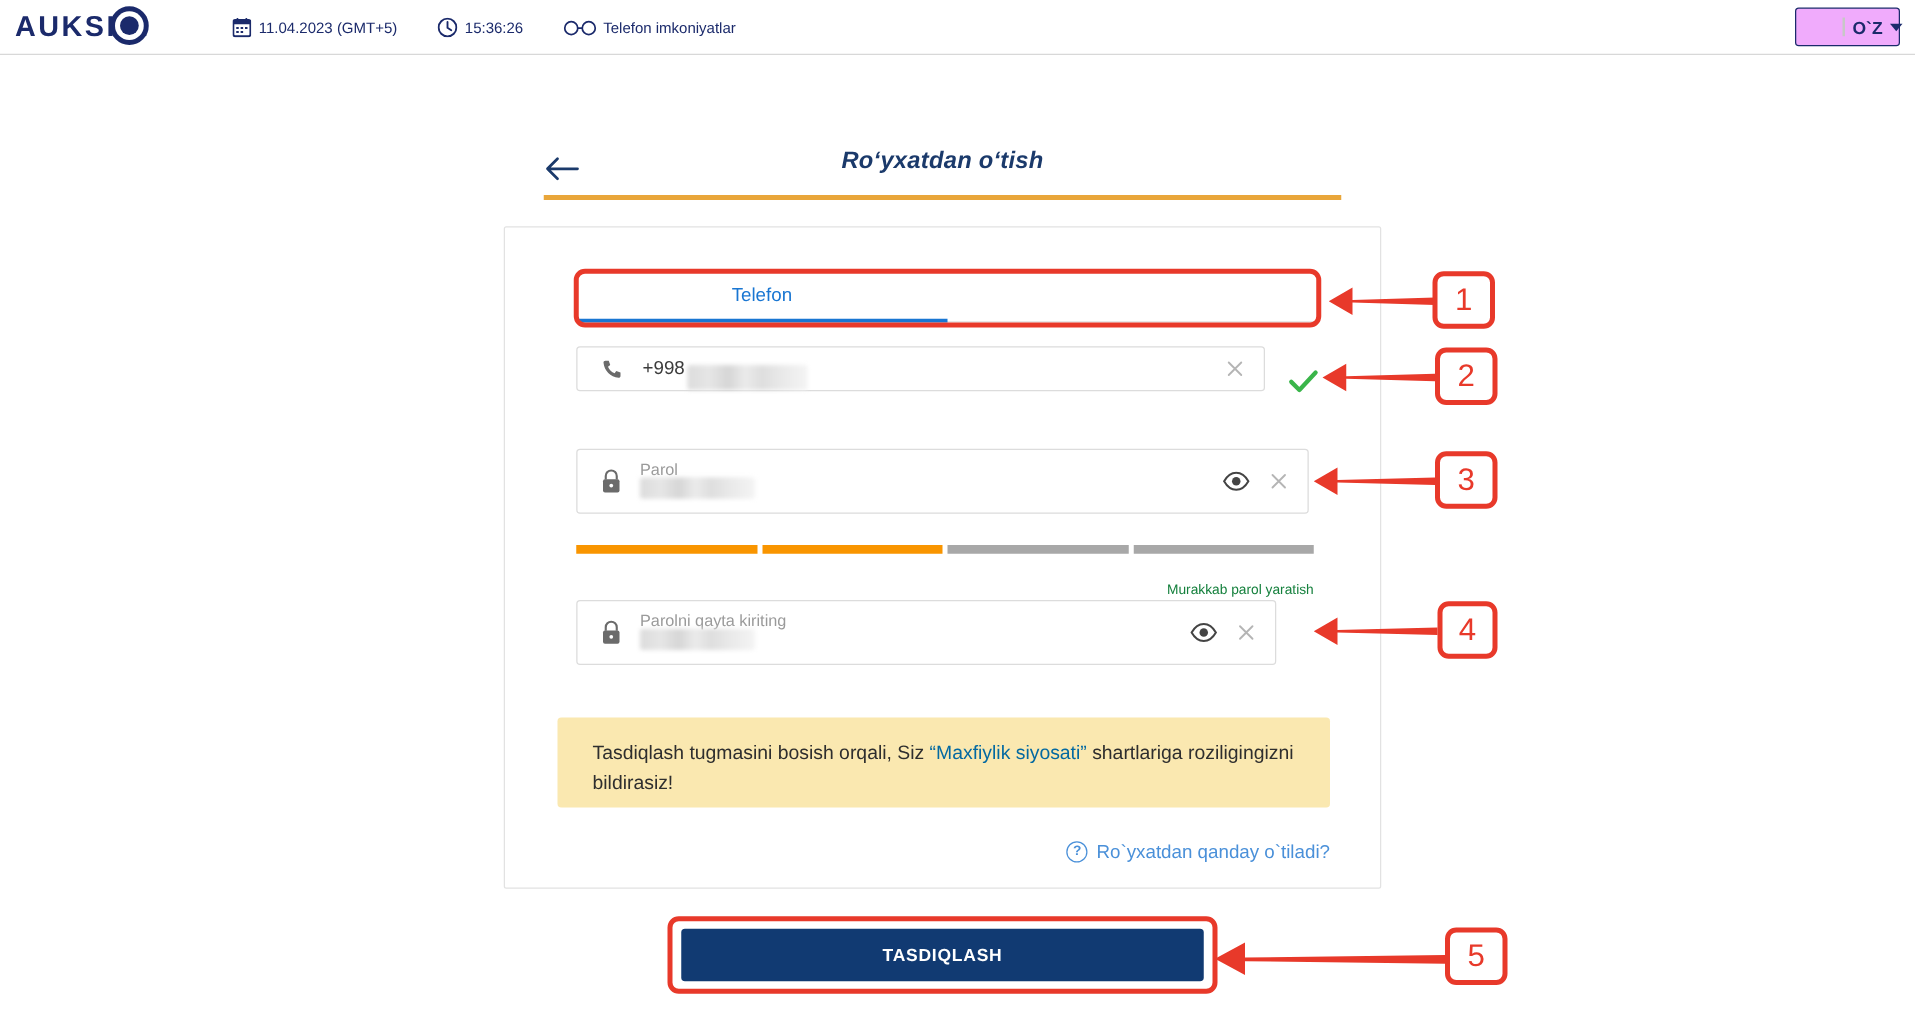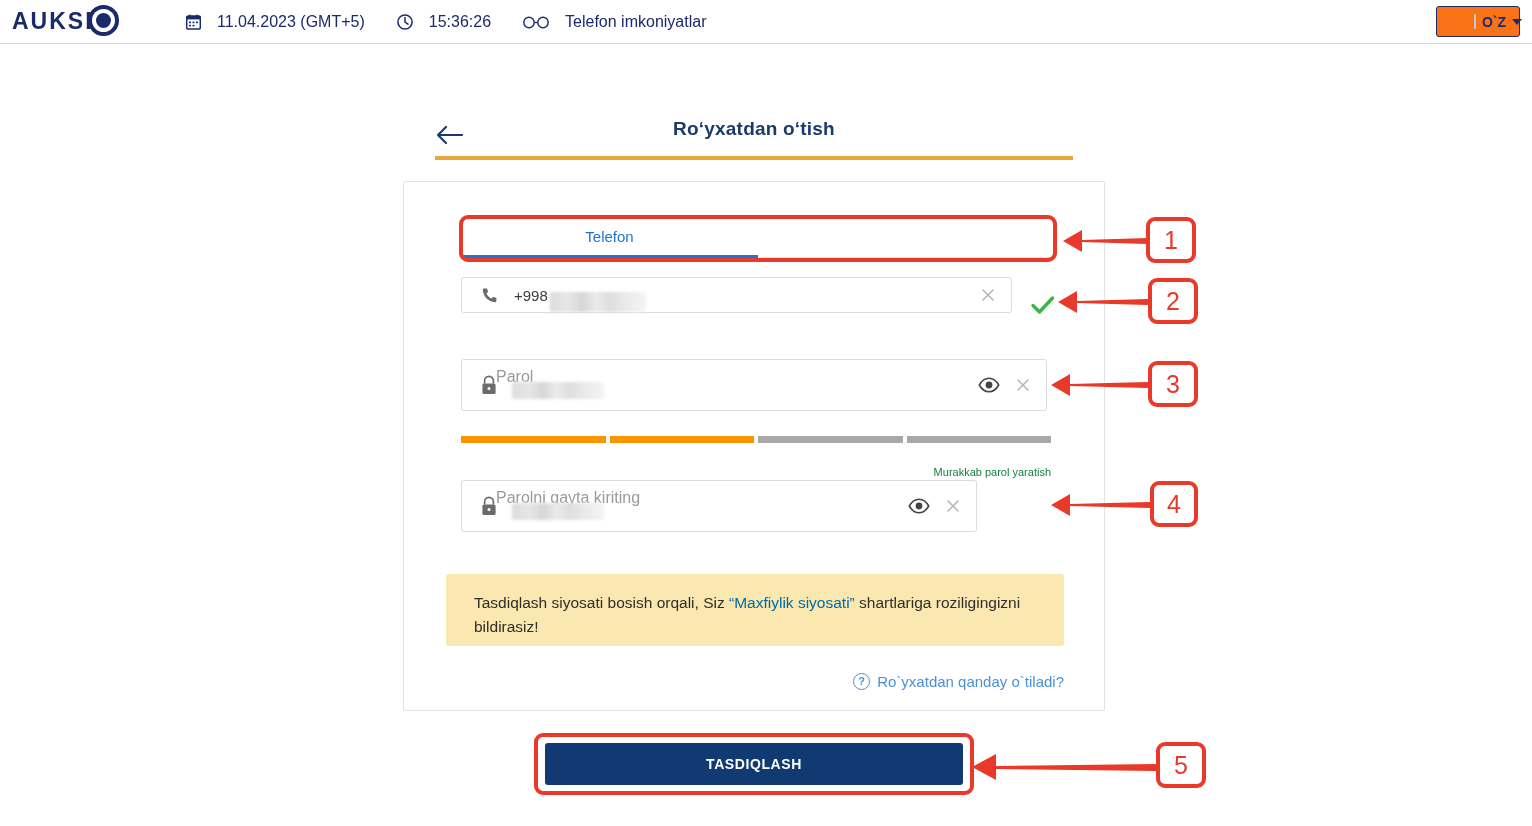--- a/index.html
+++ b/index.html
@@ -44,35 +44,35 @@
     width: 15px; height: 15px; border-radius: 50%;
     background: #1b2a6b;
   }
 
   .hdr-items {
     position: absolute; left: 186px; top: 0;
     height: 44px; display: flex; align-items: center;
     gap: 10px;
   }
   .hdr-item {
-    display: flex; align-items: center; gap: 16px;
-    color: #1b2a6b; font-size: 16px;
+    display: flex; align-items: center; gap: 6px;
+    color: #1b2a6b; font-size: 12px;
   }
   .hdr-item .lbl { color: #1b2a6b; }
   .hdr-gap { width: 12px; }
 
   .icon-cal { width: 15px; height: 16px; display:block; }
   .icon-clock { width: 16px; height: 16px; display:block; }
   .icon-glasses { width: 26px; height: 13px; display:block; }
 
   .lang-btn {
     position: absolute; right: 12px; top: 6px;
     width: 84px; height: 31px;
     border: 1px solid #1b2a6b; border-radius: 3px;
-    background: #f97316;
+    background: #f0abfc;
     display: flex; align-items: center; justify-content: center;
     gap: 6px; cursor: pointer; padding-left: 40px;
   }
   .flag {
     width: 22px; height: 15px; border: 1px solid #c7c7c7;
     display: flex; flex-direction: column; overflow: hidden;
   }
   .flag > i { display: block; width: 100%; height: 33.4%; }
   .flag .f1 { background: #00aacc; }
   .flag .f2 { background: #ffffff; border-top: 1px solid #c83232; border-bottom: 1px solid #c83232;}
@@ -81,21 +81,21 @@
   .caret {
     width: 0; height: 0;
     border-left: 5px solid transparent;
     border-right: 5px solid transparent;
     border-top: 6px solid #1b2a6b;
   }
 
   
   .title-row {
     position: absolute; left: 435px; top: 118px;
-    width: 638px; height: 38px;
+    width: 638px; height: 38px; font-style: italic;
   }
   .back-arrow {
     position: absolute; left: 0; top: 5px;
     width: 30px; height: 24px; cursor: pointer;
   }
   .page-title {
     position: absolute; left: 0; top: 0; width: 638px;
     text-align: center;
     font-size: 19px; font-weight: bold; color: #1b3a6b;
     letter-spacing: 0.2px;
@@ -138,21 +138,21 @@
 
   
   .field {
     position: absolute;
     background: #ffffff;
     border: 1px solid #dcdcdc;
     border-radius: 3px;
   }
   .fld-phone  { left: 57px; top: 95px; width: 551px; height: 36px; }
   .fld-pass   { left: 57px; top: 177px; width: 586px; height: 52px; }
-  .fld-pass2  { left: 57px; top: 298px; width: 516px; height: 52px; }
+  .fld-pass2  { left: 57px; top: 298px; width: 560px; height: 52px; }
 
   .fld-icon {
     position: absolute; left: 17px; top: 50%;
     transform: translateY(-50%);
     width: 20px; height: 22px;
     display: flex; align-items: center; justify-content: center;
   }
   .fld-prefix {
     position: absolute; left: 52px; top: 50%;
     transform: translateY(-50%);
@@ -162,22 +162,22 @@
     position: absolute;
     background: linear-gradient(90deg,#dcdcdc 0%,#e6e6e6 18%,#d6d6d6 34%,
                  #ebebeb 48%,#dedede 62%,#e9e9e9 78%,#f4f4f4 100%);
     filter: blur(1.6px);
     border-radius: 2px;
   }
   .blur-phone { left: 88px; top: 14px; width: 96px; height: 20px; }
   .blur-pass  { left: 50px; top: 22px; width: 92px; height: 17px; }
 
   .float-lbl {
-    position: absolute; left: 34px; top: 8px;
-    font-size: 16px; color: #9a9a9a;
+    position: absolute; left: 50px; top: 8px;
+    font-size: 13px; color: #9a9a9a;
   }
   .fld-actions {
     position: absolute; right: 14px; top: 50%;
     transform: translateY(-50%);
     display: flex; align-items: center; gap: 14px;
   }
   .ico-btn { cursor: pointer; display: flex; align-items: center; justify-content: center; }
 
   .check-ok {
     position: absolute; left: 626px; top: 112px;
@@ -435,21 +435,21 @@
       </span>
       <span class="ico-btn">
         <svg width="18" height="18" viewBox="0 0 18 18">
           <path d="M4 4 L14 14 M14 4 L4 14" stroke="#b5b5b5" stroke-width="1.5" stroke-linecap="round"></path>
         </svg>
       </span>
     </span>
   </div>
 
   <div class="notice">
-    <span>Tasdiqlash siyosati bosish orqali, Siz </span><a>“Maxfiylik siyosati”</a><span> shartlariga roziligingizni bildirasiz!</span>
+    <span>Tasdiqlash tugmasini bosish orqali, Siz </span><a>“Maxfiylik siyosati”</a><span> shartlariga roziligingizni bildirasiz!</span>
   </div>
 
   <div class="help-link">
     <span class="help-q">?</span>
     <span>Ro`yxatdan qanday o`tiladi?</span>
   </div>
 </div>
 
 <button class="submit-btn">TASDIQLASH</button>
 

